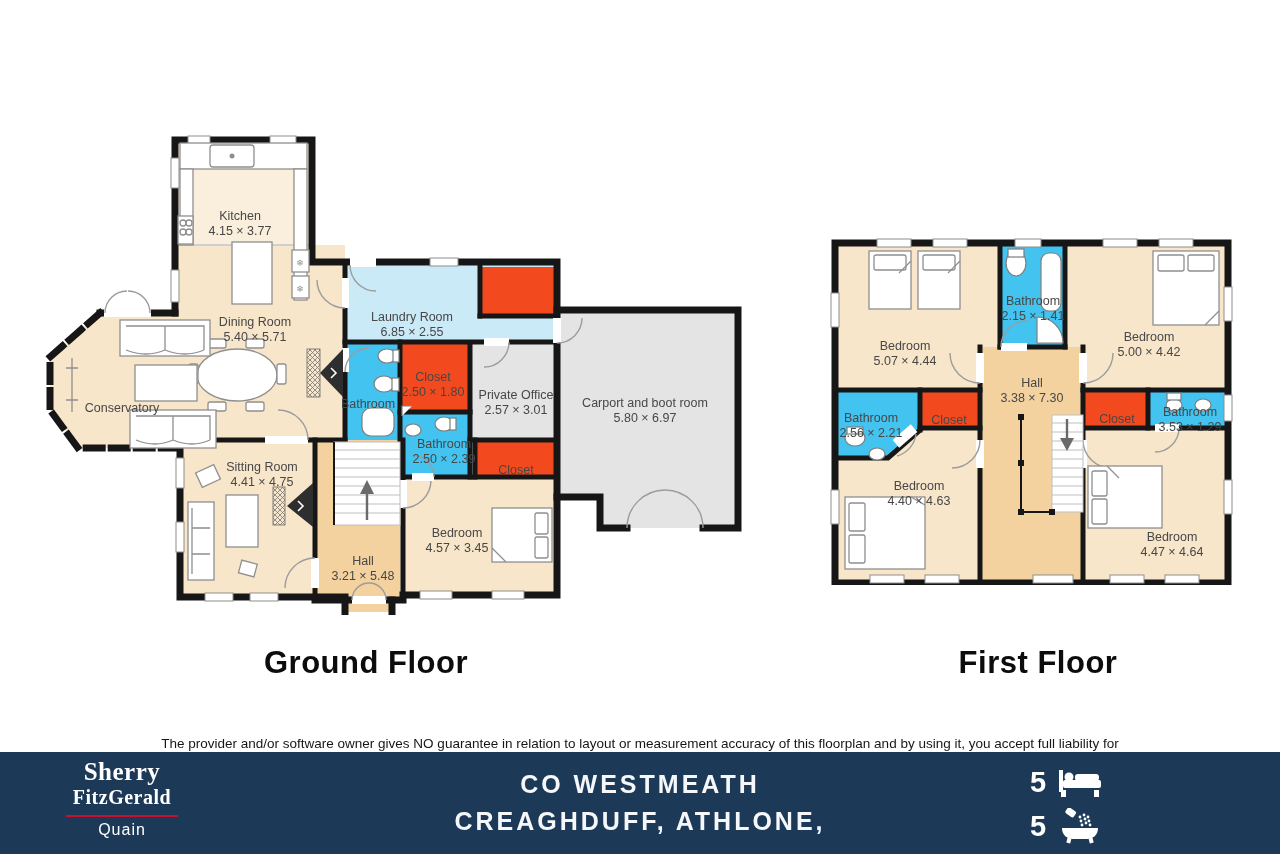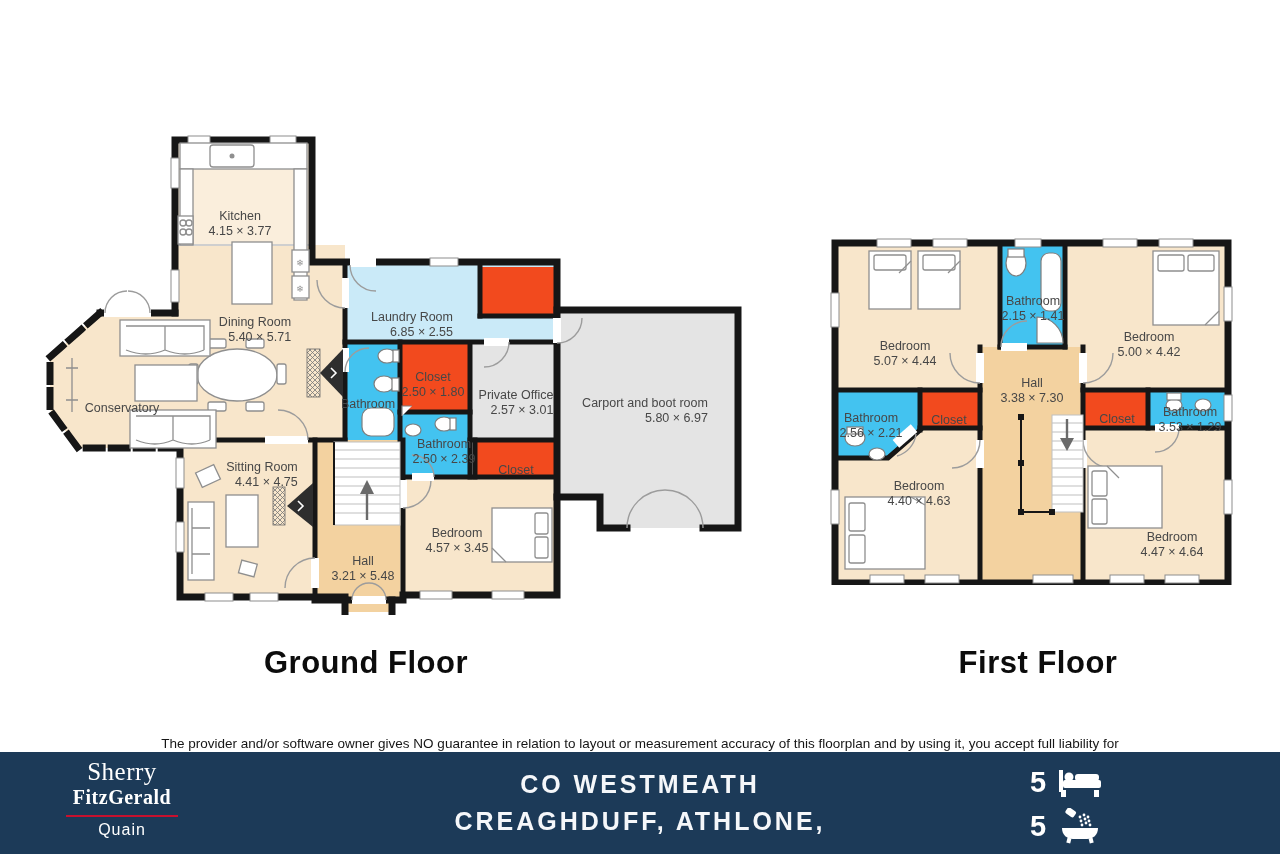--- a/index.html
+++ b/index.html
@@ -36,35 +36,35 @@
   .tread{stroke:#bfbfbf;stroke-width:1;}
   .rail{stroke:#161616;stroke-width:2;fill:none;}
   .arrow{stroke:#6a6a6a;stroke-width:2.4;fill:none;}
   .arrowhead{fill:#6a6a6a;}
   .chev{stroke:#fff;stroke-width:1.6;fill:none;}
 
   
   .rl{position:absolute;transform:translate(-50%,-50%);text-align:center;color:#474747;
       font-size:12.5px;line-height:15px;white-space:nowrap;display:flex;flex-direction:column;}
   .rl .nm{white-space:nowrap;margin-top:22px;}
-  .rl .dm{white-space:nowrap;text-align:right;}
+  .rl .dm{white-space:nowrap;}
 
   .floor-title{position:absolute;transform:translateX(-50%);font-size:31px;font-weight:700;color:#0c0c0c;
       letter-spacing:.5px;white-space:nowrap;top:645px;}
   #gf-title{left:366px;}
   #ff-title{left:1038px;}
 
   .disclaimer{position:absolute;left:640px;top:716px;transform:translateX(-50%);width:960px;
       text-align:center;font-size:13.5px;line-height:22px;color:#161616;margin-top:17px;}
 
   
   .footer{position:absolute;left:0;top:752px;width:1280px;height:102px;background:var(--footer-bg,#1C3A58);}
   .brand{position:absolute;left:122px;top:8px;transform:translateX(-50%);text-align:center;color:#fff;
       font-family:"Liberation Serif",serif;}
-  .brand .b1{font-size:25px;font-weight:400;line-height:24px;letter-spacing:.5px;text-align:center;}
+  .brand .b1{font-size:25px;font-weight:700;line-height:24px;letter-spacing:.5px;text-align:center;}
   .brand .b2{font-size:20px;font-weight:700;line-height:26px;letter-spacing:.5px;}
   .brand .rule{width:112px;height:2px;background:var(--brand-red,#C8102E);margin:5px auto 4px;}
   .brand .b3{font-family:"Liberation Sans",sans-serif;font-size:16px;letter-spacing:1px;line-height:18px;}
   .prop-title{position:absolute;left:640px;top:14px;transform:translateX(-50%);text-align:center;color:#F5F7FA;
       font-size:25px;font-weight:700;letter-spacing:3px;line-height:37px;white-space:nowrap;}
   .stats{position:absolute;left:1028px;top:10px;display:flex;flex-direction:column;gap:4px;}
   .stat-row{display:flex;align-items:center;gap:10px;height:40px;}
   .stat-num{color:#fff;font-size:29px;font-weight:700;width:20px;text-align:center;}
   .stat-icon svg{display:block;}
 </style>

